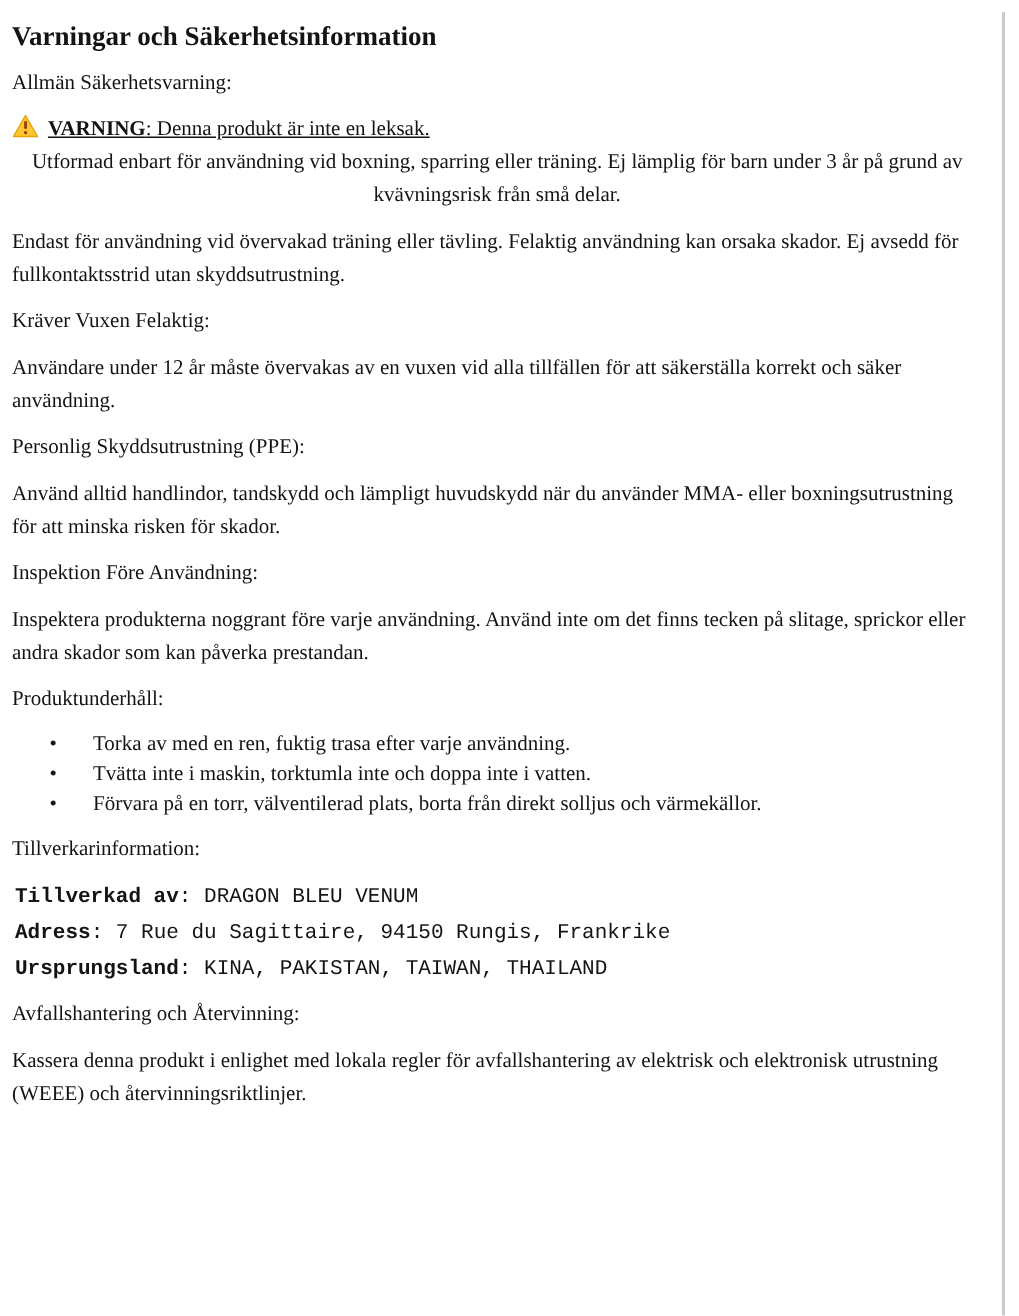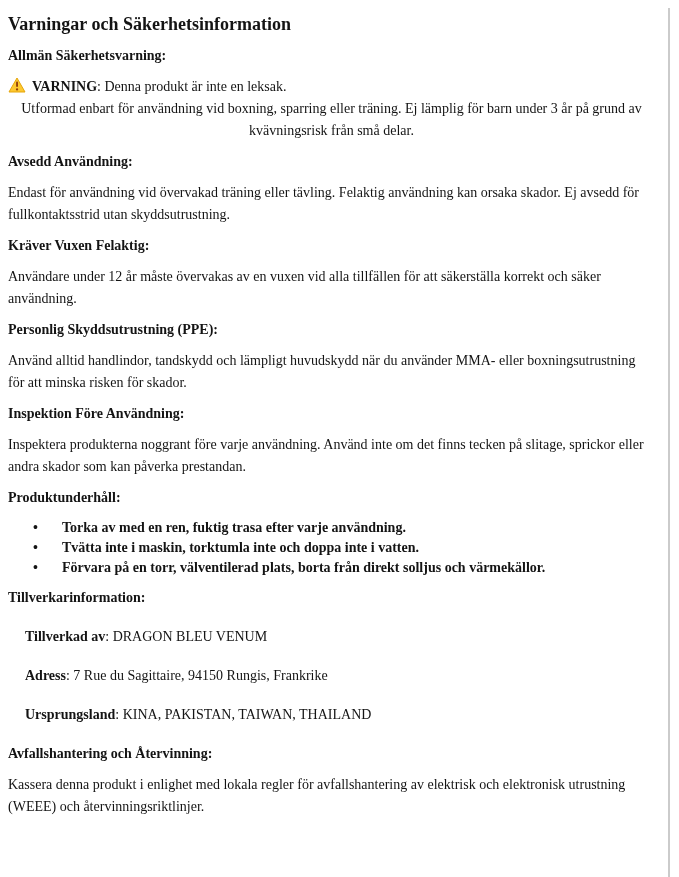--- a/index.html
+++ b/index.html
@@ -25,72 +25,70 @@
   }
   h1.doc-title {
     font-size: 18px;
     line-height: 24px;
     font-weight: bold;
     margin: 4px 0 9px 0;
   }
   h2.sec-heading {
     font-size: 14px;
     line-height: 22px;
-    font-weight: bold;
+    font-weight: normal;
     margin: 9px 0;
   }
   h2.tight-top { margin-top: 2px; }
   p { margin: 9px 0; }
   p.joined-top { margin-top: 0; text-align: center; }
-  p.warn-para { margin-bottom: 0; }
+  p.warn-para { margin-bottom: 0; text-decoration: underline; }
   .warn-icon {
     display: inline-block;
     width: 18px;
     height: 16px;
     vertical-align: -2px;
     margin-right: 6px;
   }
   ul.maintenance-list {
     list-style: none;
     margin: 9px 0 0 0;
     padding: 0 0 0 25px;
-    font-weight: bold;
   }
   ul.maintenance-list li {
     position: relative;
     padding-left: 29px;
     line-height: 20px;
   }
   ul.maintenance-list li::before {
     content: "\2022";
     position: absolute;
     left: 0;
     top: 0;
   }
-  .mfr-block p { margin: 17px; }
+  .mfr-block p { margin: 2px; font-family: Liberation Mono, monospace; }
   b { font-weight: bold; }
 </style>
 </head>
 <body>
 
 <div class="page">
 
   <h1 class="doc-title">Varningar och Säkerhetsinformation</h1>
 
 
   <h2 class="sec-heading">Allmän Säkerhetsvarning:</h2>
 
   <p class="warn-para"><span class="warn-icon"><svg width="18" height="16" viewBox="0 0 18 16" aria-hidden="true">
           <path d="M9 1 L17 15 H1 Z" fill="#FDC82F" stroke="#E5A50A" stroke-width="1" stroke-linejoin="round"></path>
           <rect x="8.1" y="4.6" width="1.9" height="5.4" rx="0.9" fill="#93400B"></rect>
           <circle cx="9.05" cy="12.4" r="1.15" fill="#93400B"></circle>
         </svg></span><b>VARNING</b><span>: Denna produkt är inte en leksak.</span></p>
   <p class="joined-top">Utformad enbart för användning vid boxning, sparring eller träning. Ej lämplig för barn under 3 år på grund av kvävningsrisk från små delar.</p>
 
-  <h2 class="sec-heading">Avsedd Användning:</h2>
   <p>Endast för användning vid övervakad träning eller tävling. Felaktig användning kan orsaka skador. Ej avsedd för fullkontaktsstrid utan skyddsutrustning.</p>
 
   <h2 class="sec-heading">Kräver Vuxen Felaktig:</h2>
   <p>Användare under 12 år måste övervakas av en vuxen vid alla tillfällen för att säkerställa korrekt och säker användning.</p>
 
   <h2 class="sec-heading">Personlig Skyddsutrustning (PPE):</h2>
   <p>Använd alltid handlindor, tandskydd och lämpligt huvudskydd när du använder MMA- eller boxningsutrustning för att minska risken för skador.</p>
 
   <h2 class="sec-heading">Inspektion Före Användning:</h2>
   <p>Inspektera produkterna noggrant före varje användning. Använd inte om det finns tecken på slitage, sprickor eller andra skador som kan påverka prestandan.</p>

